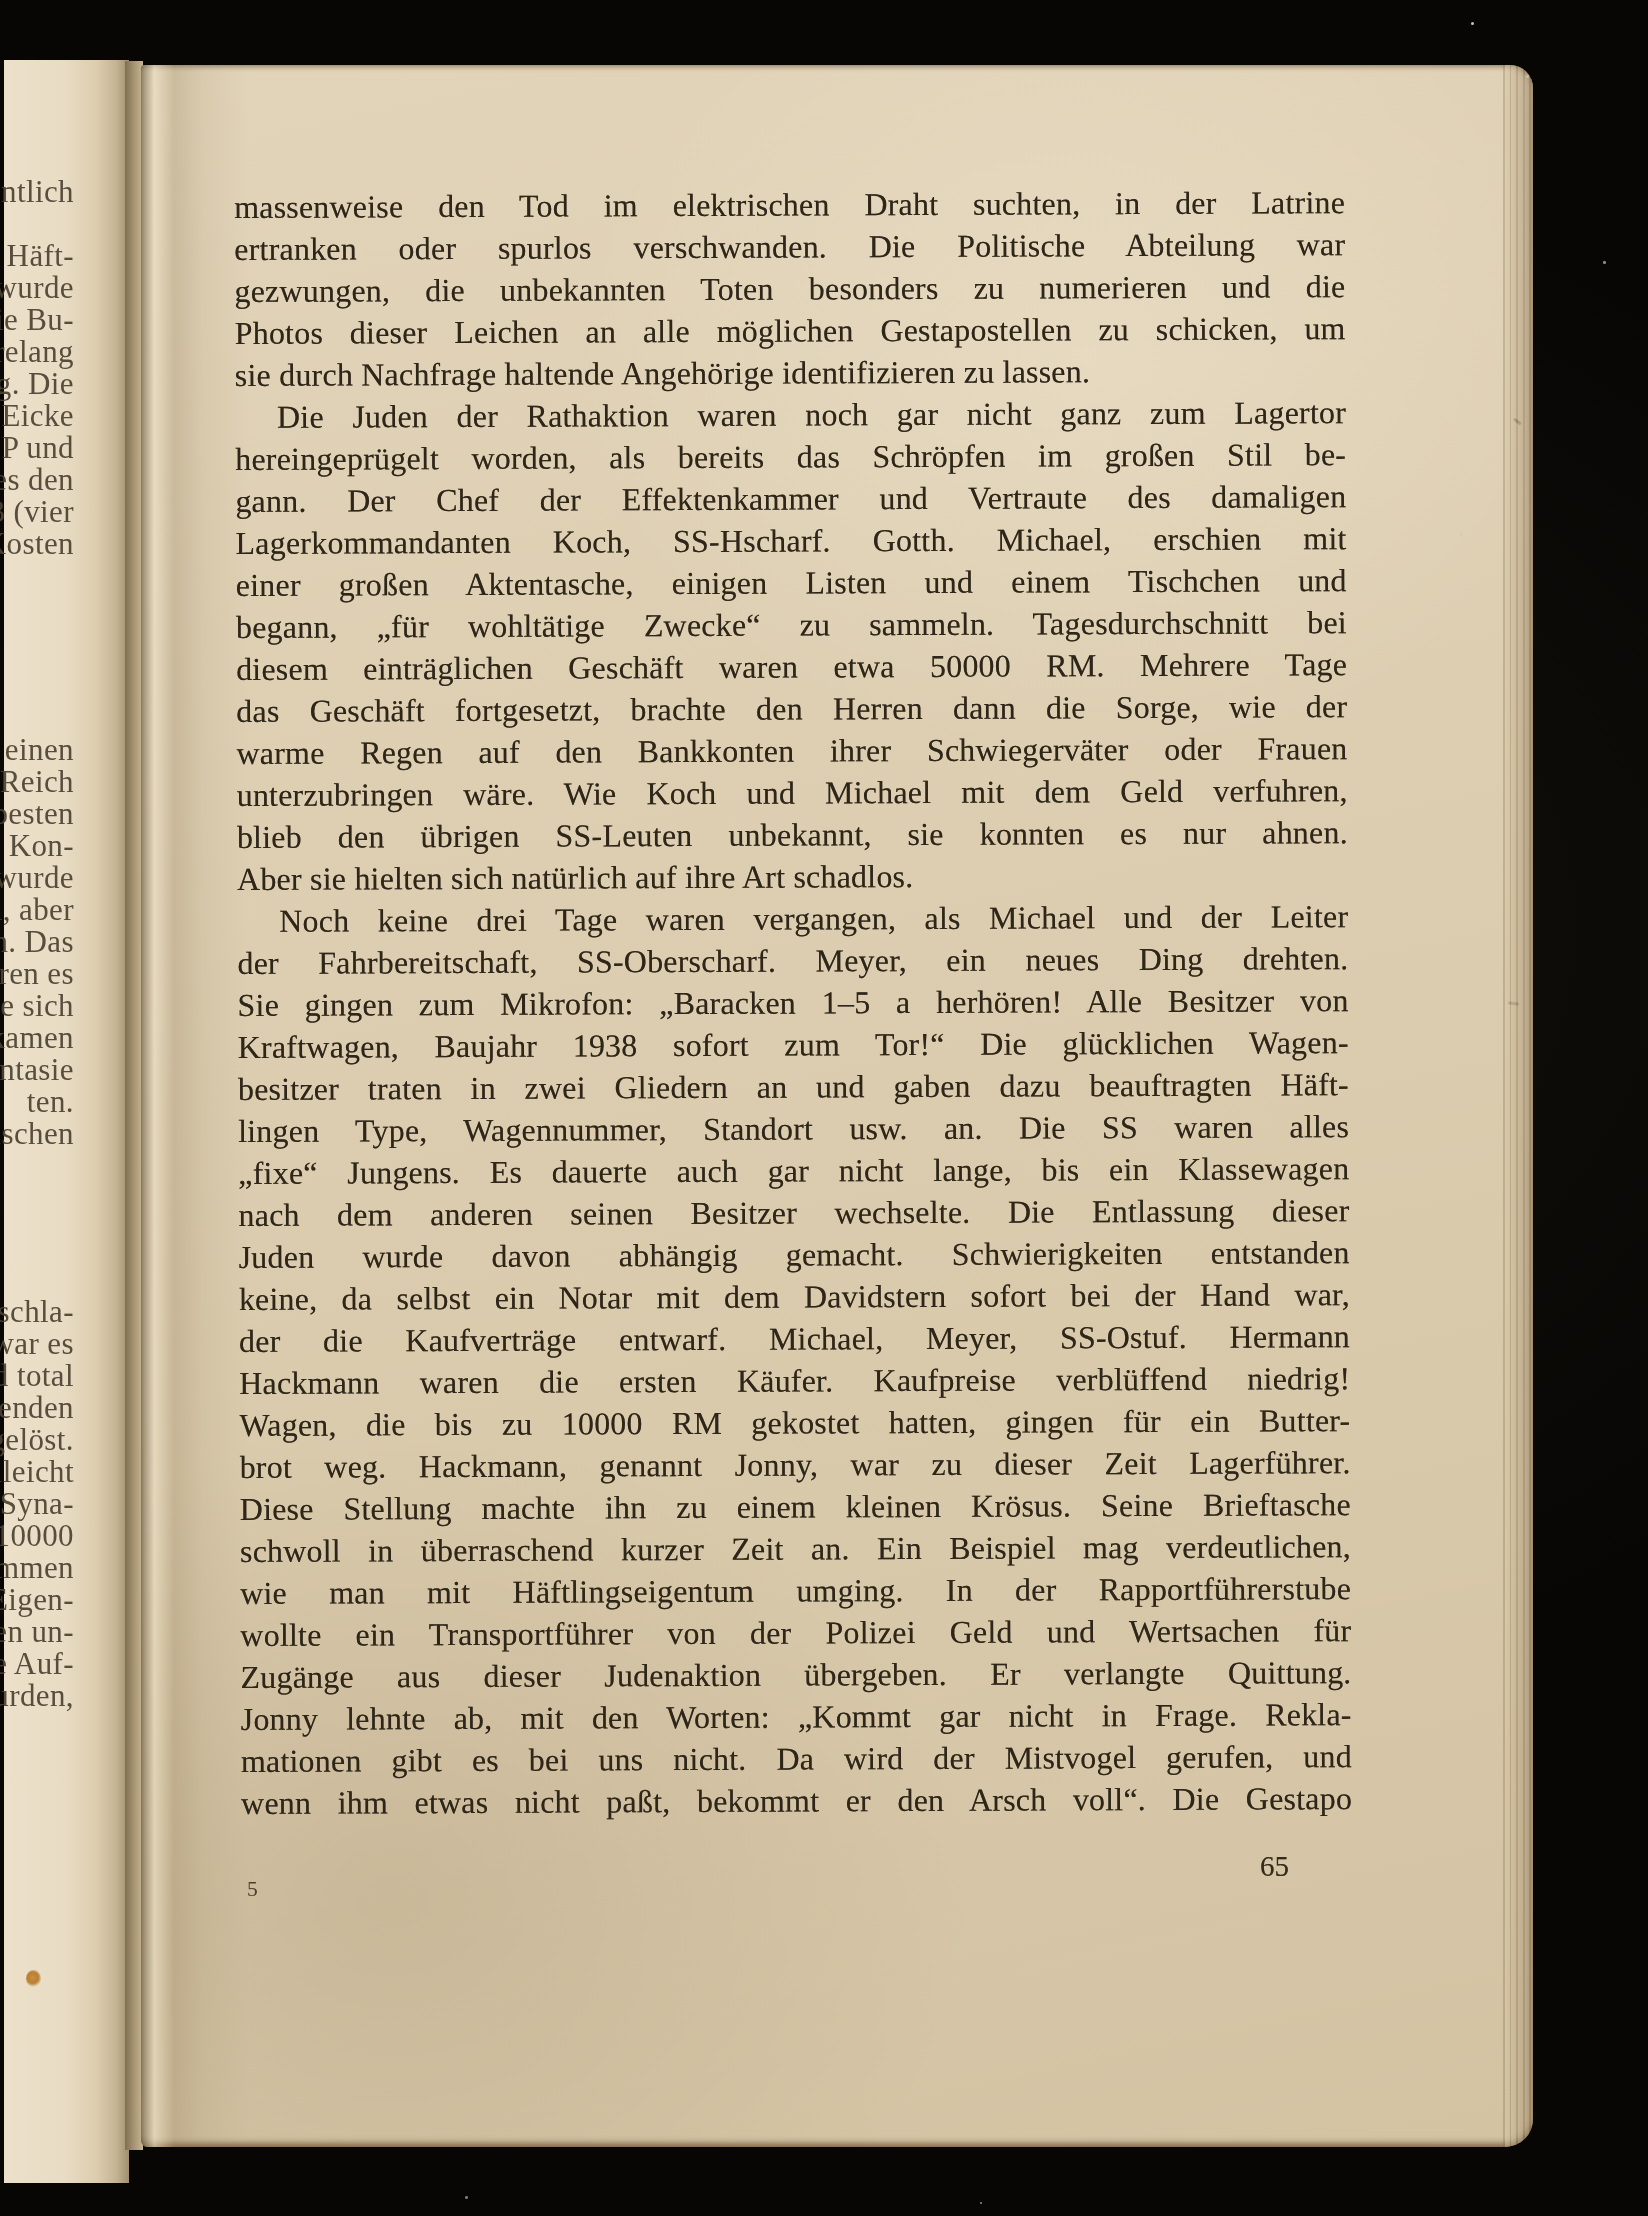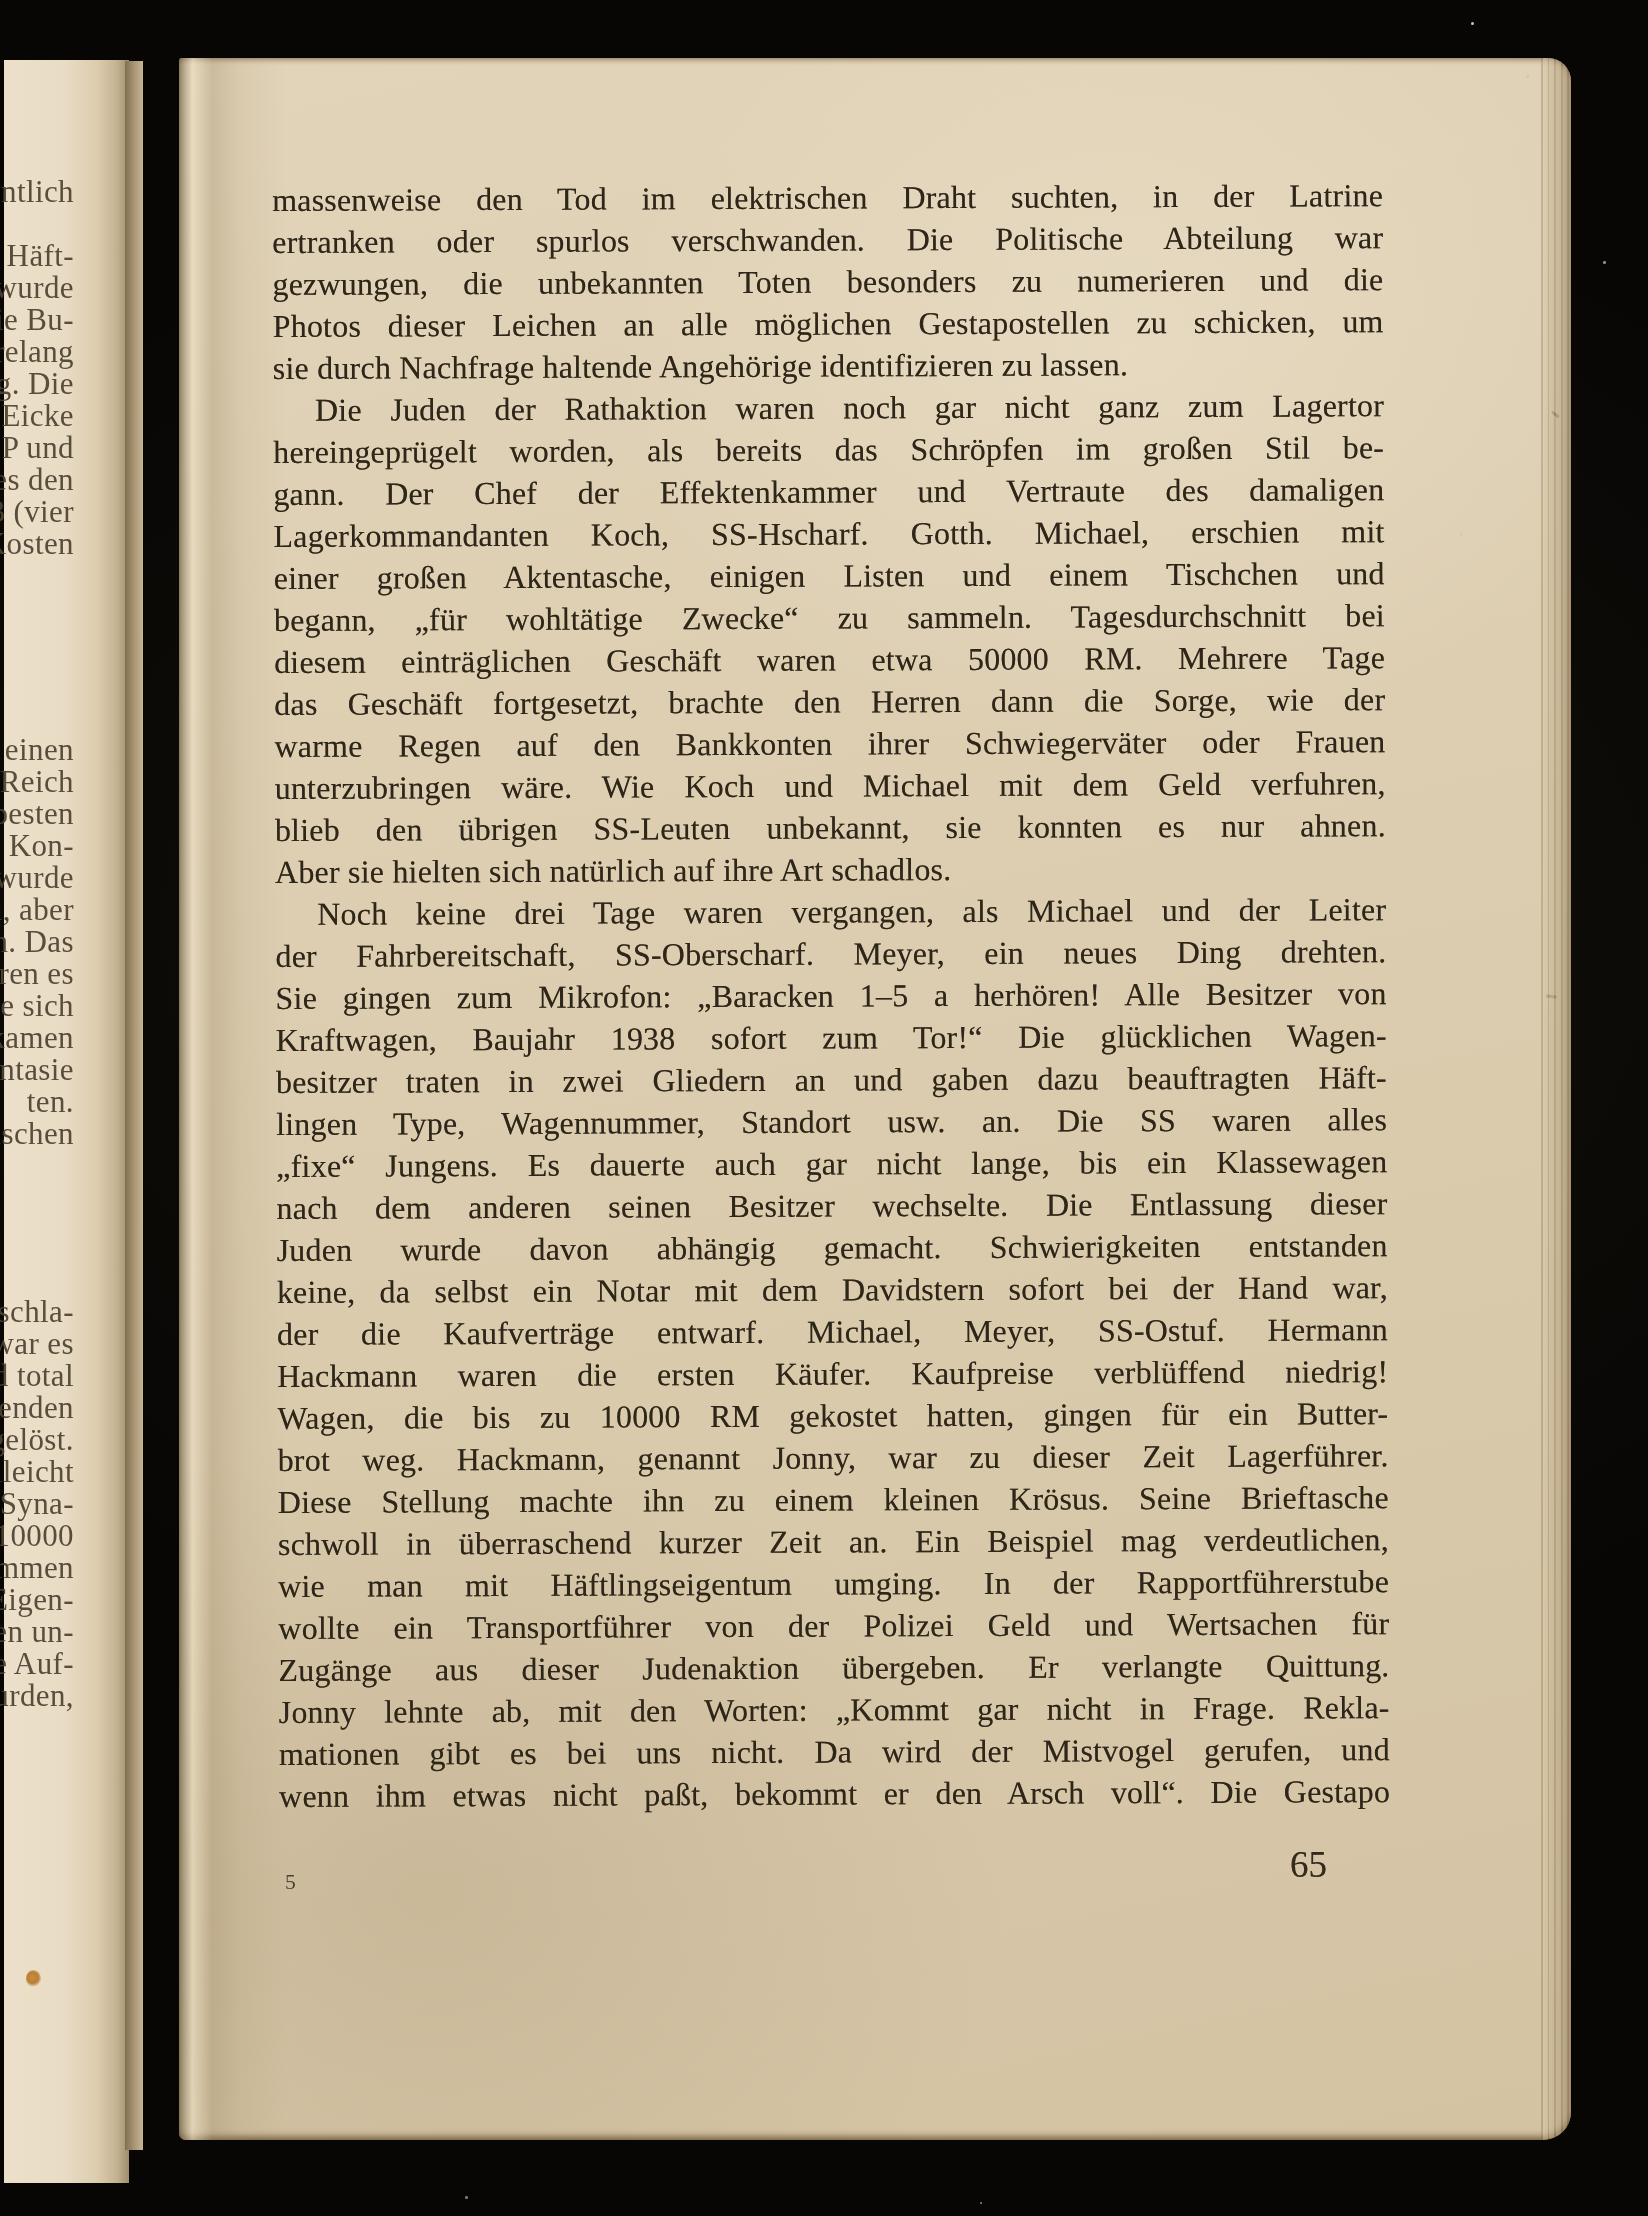--- a/index.html
+++ b/index.html
@@ -20,30 +20,29 @@
   }
   .g1{top:116px}.g2{top:180px}.g3{top:674px}.g4{top:1236px}
   .frag-group div{height:32px;}
   
   .gutter-crease{
     position:absolute;left:125px;top:61px;width:18px;height:2089px;
     background:linear-gradient(to right,#7f6f52 0%,#a3916f 45%,#c7b694 100%);
   }
   
   .main-page{
-    position:absolute;left:141px;top:58px;width:1392px;height:2082px;
+    position:absolute;left:141px;top:65px;width:1392px;height:2082px;
     border-radius:3.3px 23px 28px 6.6px;
     background:
       radial-gradient(747px 581px at 68% 14%, rgba(255,249,232,.22), rgba(255,249,232,0) 70%),
       radial-gradient(830px 664px at 18% 88%, rgba(120,95,60,.14), rgba(120,95,60,0) 70%),
       linear-gradient(168deg,#e2d4b9 0%,#dccdb0 45%,#d3c3a3 100%);
     box-shadow: inset 0 -5.8px 7.5px -2.5px rgba(66,40,12,.6),
                 inset 0 4.2px 5px -2.5px rgba(70,45,15,.45),
                 inset -5px 0 8.3px -3.3px rgba(90,62,28,.35);
-    margin-left: 38px;
   }
   
   .main-page::before{
     content:"";position:absolute;inset:0;border-radius:inherit;pointer-events:none;
     background:
       linear-gradient(to right, rgba(92,75,48,.55) 0px, rgba(238,226,199,.55) 13.3px,
                       rgba(146,124,88,.28) 33px, rgba(146,124,88,.10) 62px, rgba(0,0,0,0) 108px);
   }
   
   .main-page::after{
@@ -58,21 +57,21 @@
     position:absolute;left:93px;top:121px;width:1111px;
     transform:rotate(-0.25deg);transform-origin:0 0;
     font-size:32px;line-height:42px;color:#2e2619;
     letter-spacing:0.2px;text-shadow:0 0 0.5px rgba(46,38,25,.55);
   }
   .line{height:42px;text-align:justify;text-align-last:justify;overflow:hidden;}
   .line.end{text-align-last:left;}
   .line.indent{text-indent:42px;}
   .pagenum{
     position:absolute;top:1785px;right:244px;
-    font-size:37px;color:#332b1c;text-shadow:0 0 0.5px rgba(46,38,25,.5);
+    font-size:29px;color:#332b1c;text-shadow:0 0 0.5px rgba(46,38,25,.5);
   }
   .sig{
     position:absolute;top:1812px;left:106px;
     font-size:21.6px;color:#4a4030;
   }
   
   .fleck{
     position:absolute;left:21.6px;top:1910px;width:15px;height:16.6px;border-radius:50%;
     background:radial-gradient(circle at 45% 45%, #c98e3f 0%, #b97f33 45%, rgba(185,127,51,0) 75%);
   }

